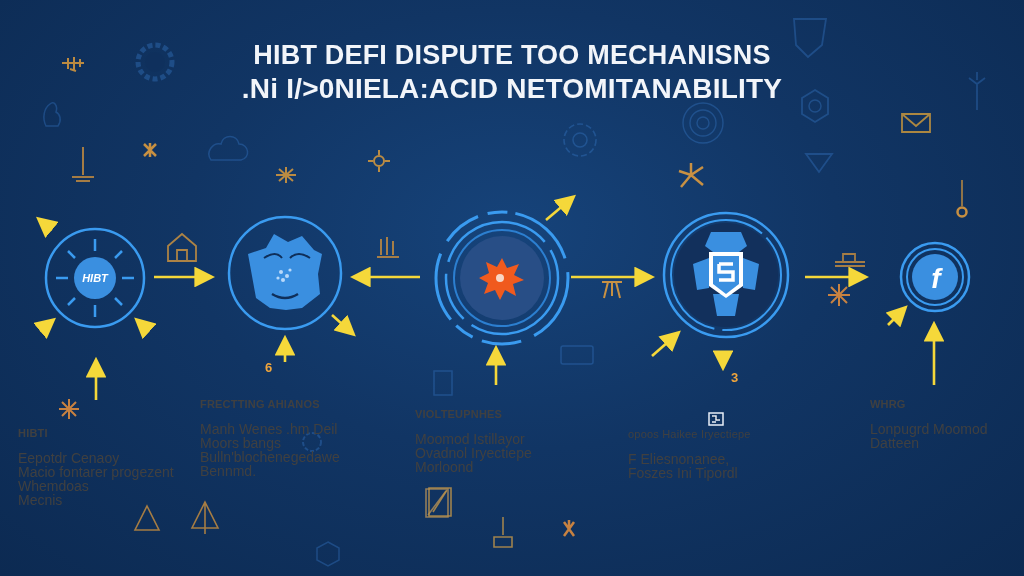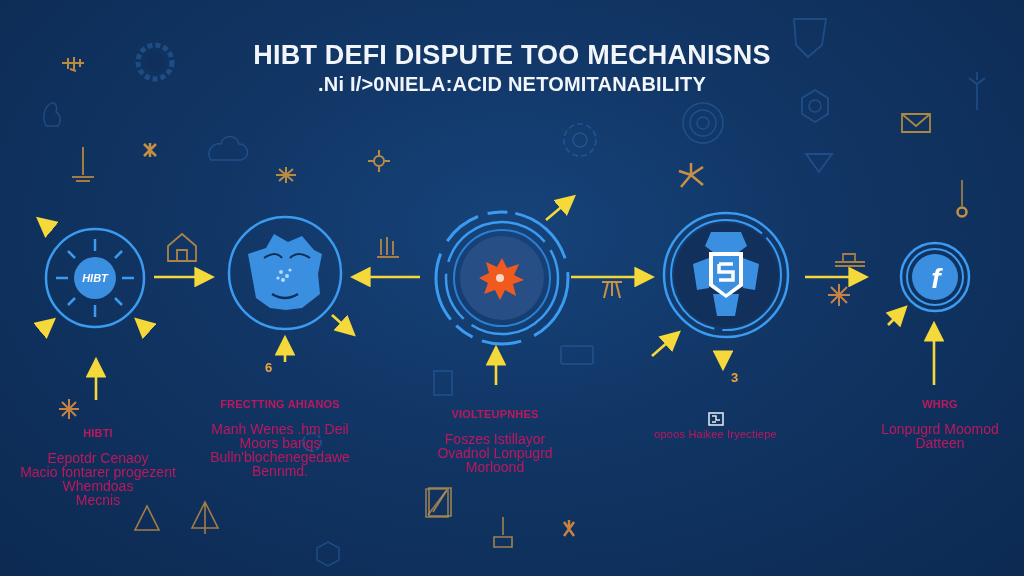--- a/index.html
+++ b/index.html
@@ -10,23 +10,23 @@
     position: relative;
     color: #fff;
   }
   .bg-icon { position:absolute; opacity:0.35; }
   .bg-icon.gold { opacity:0.85; }
   .title {
     position:absolute; left:0; width:1024px; text-align:center;
     font-weight:bold; color:#f2f5fa; letter-spacing:0.2px;
   }
   .title.l1 { top:40px; font-size:27px; }
-  .title.l2 { top:73px; font-size:20px; }
+  .title.l2 { top:73px; font-size:28px; }
   .node { position:absolute;font-style:italic; }
-  .caption { position:absolute; text-align:center; color:#be185d; }
+  .caption { position:absolute; color:#404040; }
   .caption .head { font-weight:bold; font-size:11px; letter-spacing:0.2px; margin-bottom:12px; }
   .caption .line { font-size:14px; line-height:14px; }
   .num { position:absolute; color:#f0a53c; font-weight:bold; font-size:13px; }
   svg { overflow:visible; }
 </style>
 </head>
 <body>
 
 <svg class="bg-icon" style="left:135px;top:42px;" width="40" height="40">
   <circle cx="20" cy="20" r="17" fill="none" stroke="#3a7fd0" stroke-width="5" stroke-dasharray="5 3"></circle>
@@ -250,30 +250,32 @@
 <div class="caption" style="left:200px;top:398px;width:160px;">
   <div class="head">FRECTTING AHIANOS</div>
   <div class="line">Manh Wenes .hm Deil</div>
   <div class="line">Moors bangs</div>
   <div class="line">Bulln'blochenegedawe</div>
   <div class="line">Bennmd.</div>
 </div>
 
 <div class="caption" style="left:415px;top:408px;width:160px;">
   <div class="head">VIOLTEUPNHES</div>
-  <div class="line">Foszes Istillayor</div>
-  <div class="line">Ovadnol Lonpugrd</div>
+  <div class="line">Moomod Istillayor</div>
+  <div class="line">Ovadnol Iryectiepe</div>
   <div class="line">Morloond</div>
 </div>
 
 <div class="caption" style="left:628px;top:412px;width:175px;">
   <svg width="16" height="14" style="display:block;margin:0 auto 2px;">
     <rect x="1" y="1" width="14" height="12" stroke="#e8eef8" stroke-width="1.5" fill="none"></rect>
     <path d="M4 4 H8 V8 H12 M4 10 H8" stroke="#e8eef8" stroke-width="1.5"></path>
   </svg>
   <div class="head" style="font-weight:normal;font-size:11px;">opoos Haikee Iryectiepe</div>
+  <div class="line">F Eliesnonanee,</div>
+  <div class="line">Foszes Ini Tipordl</div>
 </div>
 
 <div class="caption" style="left:870px;top:398px;width:140px;">
   <div class="head">WHRG</div>
   <div class="line">Lonpugrd Moomod</div>
   <div class="line">Datteen</div>
 </div>
 
 </body></html>

